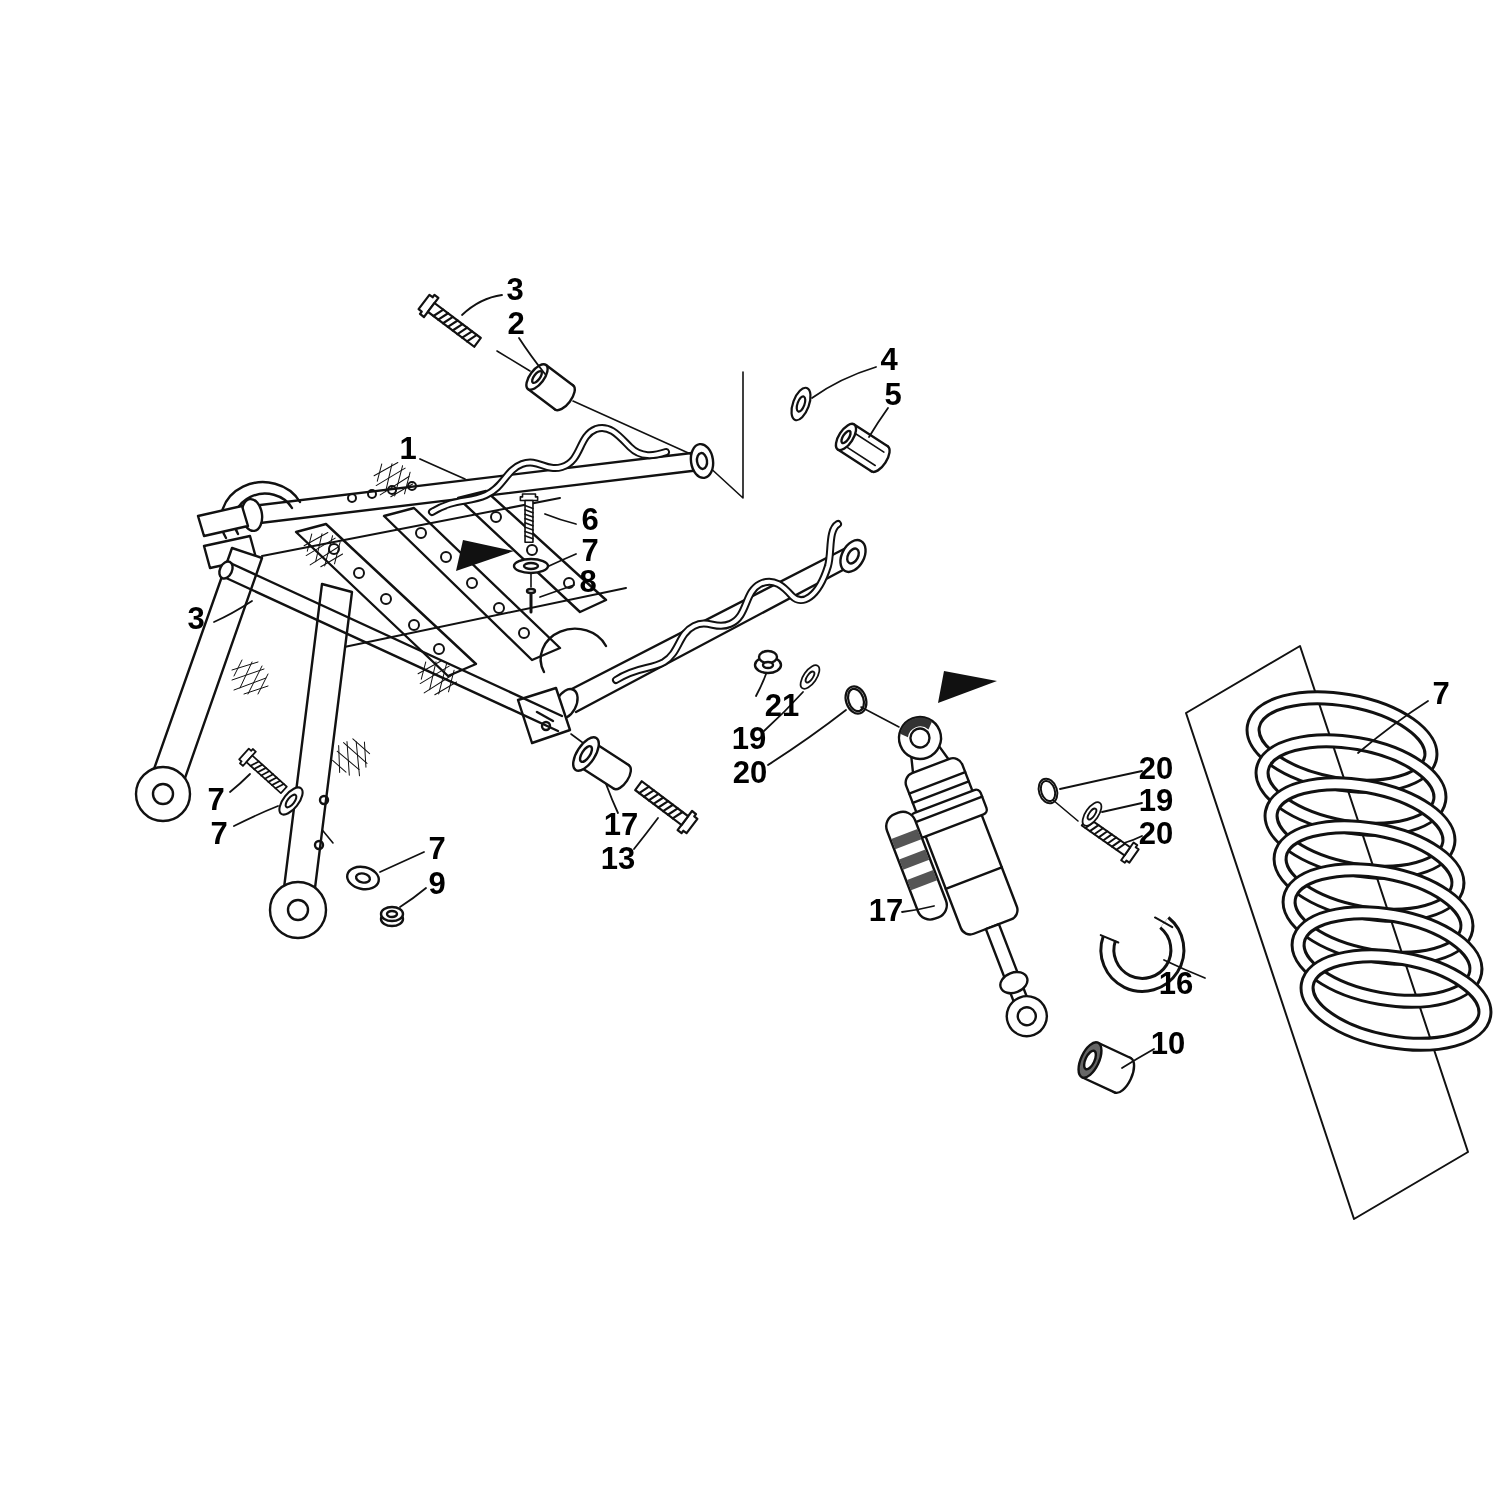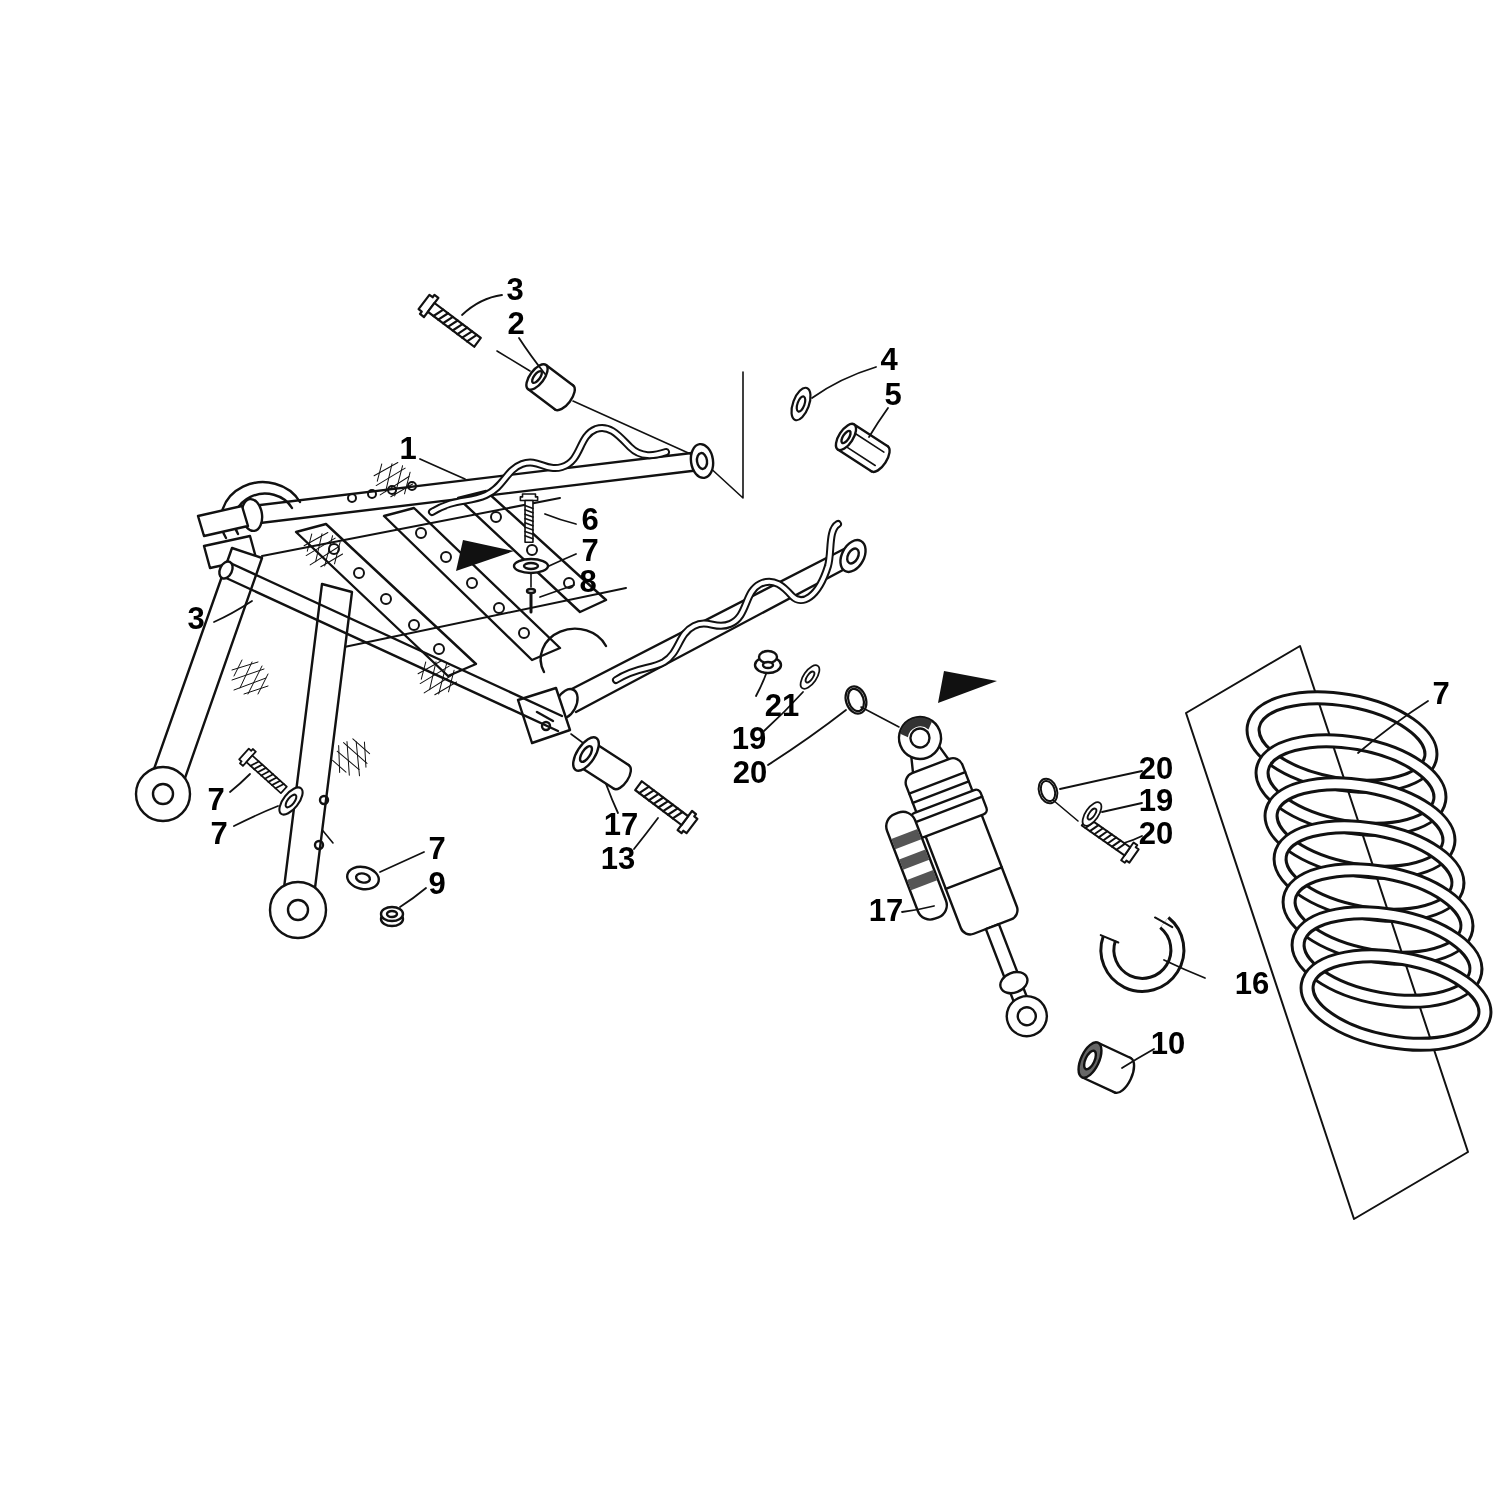--- a/index.html
+++ b/index.html
@@ -353,17 +353,17 @@
   <div class="callout" style="left:216px;top:799px">7</div>
   <div class="callout" style="left:219px;top:833px">7</div>
   <div class="callout" style="left:621px;top:824px">17</div>
   <div class="callout" style="left:618px;top:858px">13</div>
   <div class="callout" style="left:437px;top:848px">7</div>
   <div class="callout" style="left:437px;top:883px">9</div>
   <div class="callout" style="left:1156px;top:768px">20</div>
   <div class="callout" style="left:1156px;top:800px">19</div>
   <div class="callout" style="left:1156px;top:833px">20</div>
   <div class="callout" style="left:886px;top:910px">17</div>
-  <div class="callout" style="left:1252px;top:983px">16</div>
+  <div class="callout" style="left:1176px;top:983px">16</div>
   <div class="callout" style="left:1168px;top:1043px">10</div>
   <div class="callout" style="left:1441px;top:693px">7</div>
 
 </div>
 
 </body></html>

